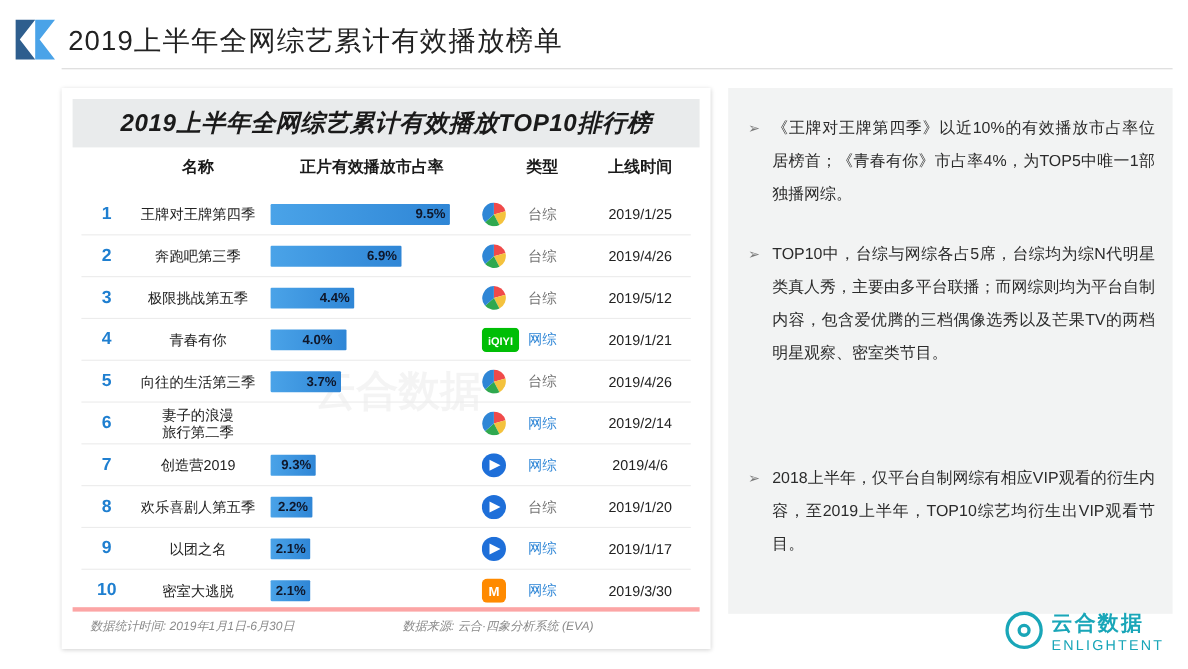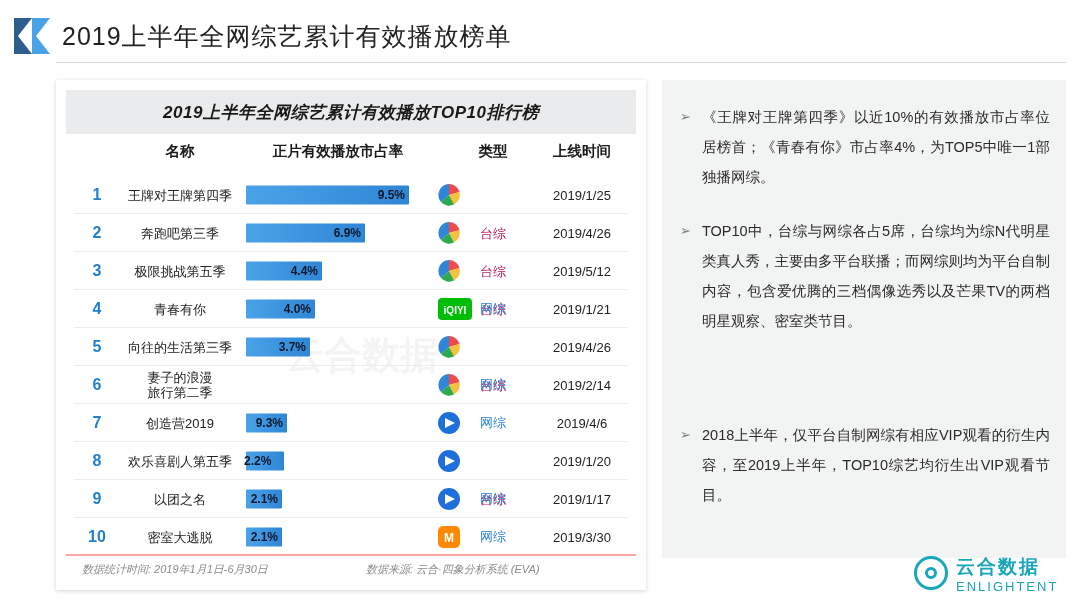--- a/index.html
+++ b/index.html
@@ -31,21 +31,21 @@
     position:absolute;left:56px;top:80px;width:590px;height:510px;
     background:#ffffff;
     box-shadow:0 1px 4px rgba(0,0,0,.18);
   }
   .panel-head{
     position:absolute;left:10px;top:10px;width:570px;height:44px;
     background:#e9ebec;
     display:flex;align-items:center;justify-content:center;
   }
   .panel-head .t{
-    font-size:17px;font-weight:bold;font-style:italic;color:#1a1a1a;letter-spacing:.5px;
+    font-size:22px;font-weight:bold;font-style:italic;color:#1a1a1a;letter-spacing:.5px;
   }
   .cols{
     position:absolute;left:10px;top:62px;width:570px;height:34px;
   }
   .col{
     position:absolute;top:0;font-size:14.5px;font-weight:bold;color:#1a1a1a;text-align:center;
   }
   .c-rank{left:14px;width:34px;}
   .c-name{left:50px;width:128px;}
   .c-bar{left:180px;width:184px;}
@@ -83,29 +83,29 @@
     font-size:12px;color:#0f172a;font-weight:bold;
   }
   .logo{
     position:absolute;left:372px;top:50%;transform:translateY(-50%);
     width:22px;height:22px;
   }
   .type{
     position:absolute;left:396px;width:62px;top:50%;transform:translateY(-50%);
     text-align:center;font-size:13px;
   }
-  .type.tv{color:#be185d;margin-top:39px;}
+  .type.tv{color:#737373;}
   .type.web{color:#2f86d6;}
   .date{
     position:absolute;left:468px;width:96px;top:50%;transform:translateY(-50%);
     text-align:center;font-size:13px;color:#222;
   }
   .foot{
     position:absolute;left:10px;bottom:8px;width:570px;height:26px;
-    border-top:2px solid #fca5a5;
+    border-top:4px solid #fca5a5;
   }
   .foot .fl{position:absolute;left:16px;top:6px;font-size:11px;color:#8a8a8a;font-style:italic;}
   .foot .fr{position:absolute;left:300px;top:6px;font-size:11px;color:#8a8a8a;font-style:italic;}
 
   
   .side{
     position:absolute;left:662px;top:80px;width:404px;height:478px;
     background:#f2f3f3;
   }
   .bullet{
@@ -214,21 +214,21 @@
           </svg></div>
         <div class="type tv">台综</div>
         <div class="date">2019/5/12</div>
         <div class="sep"></div>
       </div>
       <div class="row">
         <div class="rank">4</div>
         <div class="name">青春有你</div>
         <div class="barwrap">
           <div class="bar" style="width:69px"></div>
-          <div class="barval" style="left:29px;width:36px;text-align:right">4.0%</div>
+          <div class="barval" style="left:29px;width:36px;text-align:left">4.0%</div>
         </div>
         <div class="logo"><svg viewBox="0 0 34 22" style="width:34px;height:22px">
             <rect x="0" y="0" width="34" height="22" rx="4" fill="#00be06"></rect>
             <text x="17" y="15.5" font-size="10" font-family="Liberation Sans, sans-serif" font-weight="bold" fill="#fff" text-anchor="middle">iQIYI</text>
           </svg></div>
         <div class="type web">网综</div>
         <div class="date">2019/1/21</div>
         <div class="sep"></div>
       </div>
       <div class="row">
@@ -274,21 +274,21 @@
           </svg></div>
         <div class="type web">网综</div>
         <div class="date">2019/4/6</div>
         <div class="sep"></div>
       </div>
       <div class="row">
         <div class="rank">8</div>
         <div class="name">欢乐喜剧人第五季</div>
         <div class="barwrap">
           <div class="bar" style="width:38px"></div>
-          <div class="barval" style="left:-2px;width:36px;">2.2%</div>
+          <div class="barval" style="left:-2px;width:36px;text-align:right">2.2%</div>
         </div>
         <div class="logo"><svg viewBox="0 0 22 22" style="width:22px;height:22px">
             <circle cx="11" cy="11" r="11" fill="#1e6fd9"></circle>
             <polygon points="7,6 17,11 7,16" fill="#fff"></polygon>
           </svg></div>
         <div class="type tv">台综</div>
         <div class="date">2019/1/20</div>
         <div class="sep"></div>
       </div>
       <div class="row">

